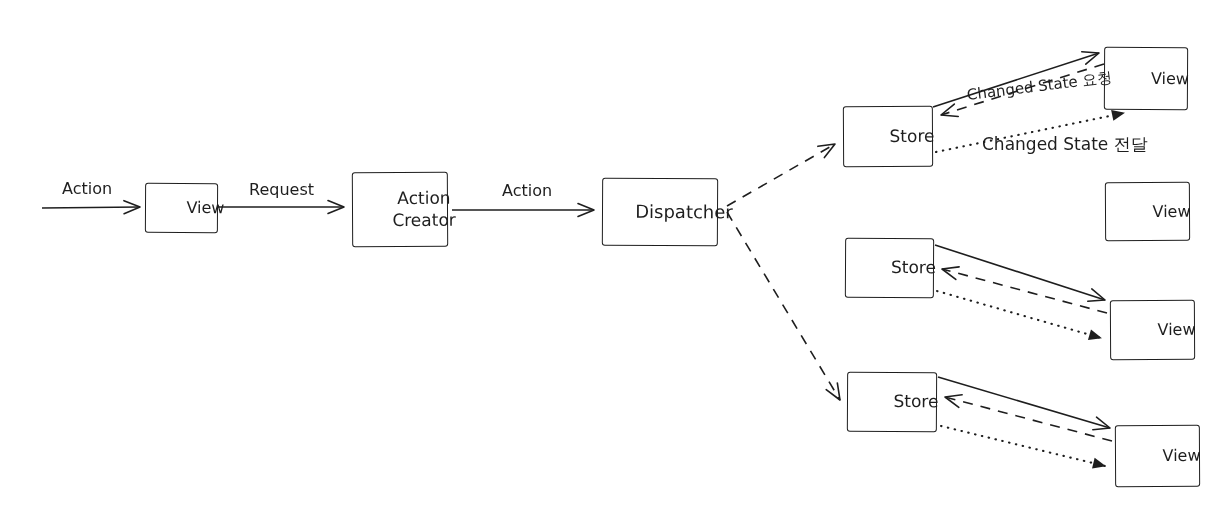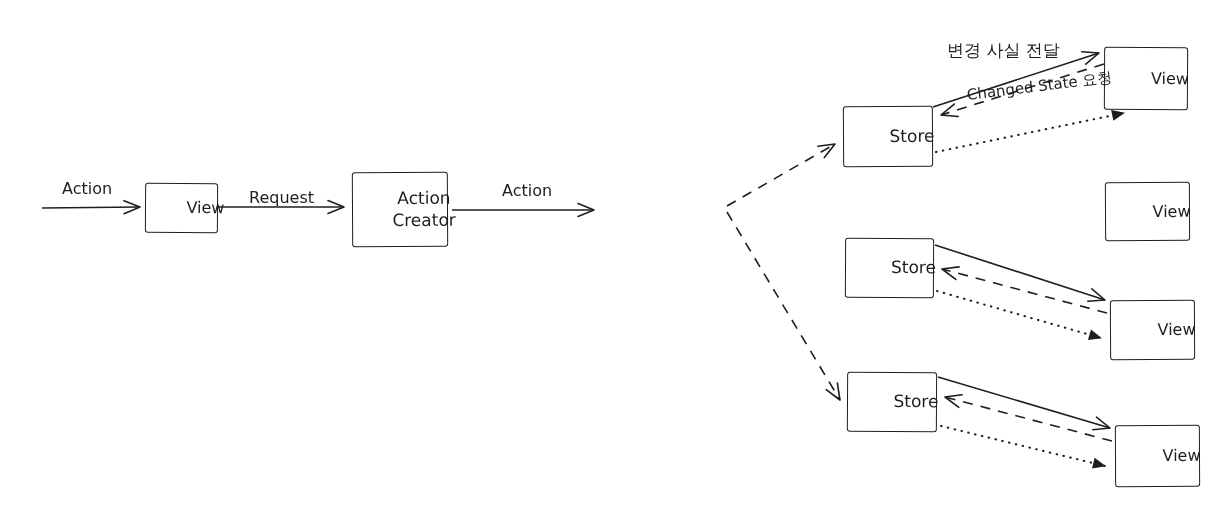--- a/index.html
+++ b/index.html
@@ -75,20 +75,23 @@
 
   <div class="node fs16 r1" style="left:145px; top:183px; width:73px; height:50px;">
     <span>View</span>
   </div>
 
   <div class="node fs17 r2" style="left:352px; top:172px; width:96px; height:75px;">
     <span>Action
 Creator</span>
   </div>
 
+  <div class="node fs18 r1" style="left:602px; top:178px; width:116px; height:68px;">
+    <span>Dispatcher</span>
+  </div>
 
   <div class="node fs17 r2" style="left:843px; top:106px; width:90px; height:61px;">
     <span>Store</span>
   </div>
 
   <div class="node fs16 r1" style="left:1104px; top:47px; width:84px; height:63px;">
     <span>View</span>
   </div>
 
   <div class="node fs16 r2" style="left:1105px; top:182px; width:85px; height:59px;">
@@ -106,22 +109,22 @@
   <div class="node fs17 r1" style="left:847px; top:372px; width:90px; height:60px;">
     <span>Store</span>
   </div>
 
   <div class="node fs16 r2" style="left:1115px; top:425px; width:85px; height:62px;">
     <span>View</span>
   </div>
 
   <div class="elabel fs16" style="left:62px; top:179px;">Action</div>
 
-  <div class="elabel fs16" style="left:249px; top:188px;">Request</div>
+  <div class="elabel fs16" style="left:249px; top:180px;">Request</div>
 
   <div class="elabel fs16" style="left:502px; top:181px;">Action</div>
 
-  <div class="elabel fs17" style="left:947px; top:39px;">변경 사실 전달</div>
 
   <div class="elabel tilt" style="left:967px; top:86px; font-size:15px;">Changed State 요청</div>
 
+  <div class="elabel fs17" style="left:982px; top:133px;">Changed State 전달</div>
 
 </div>
 
 </body></html>

